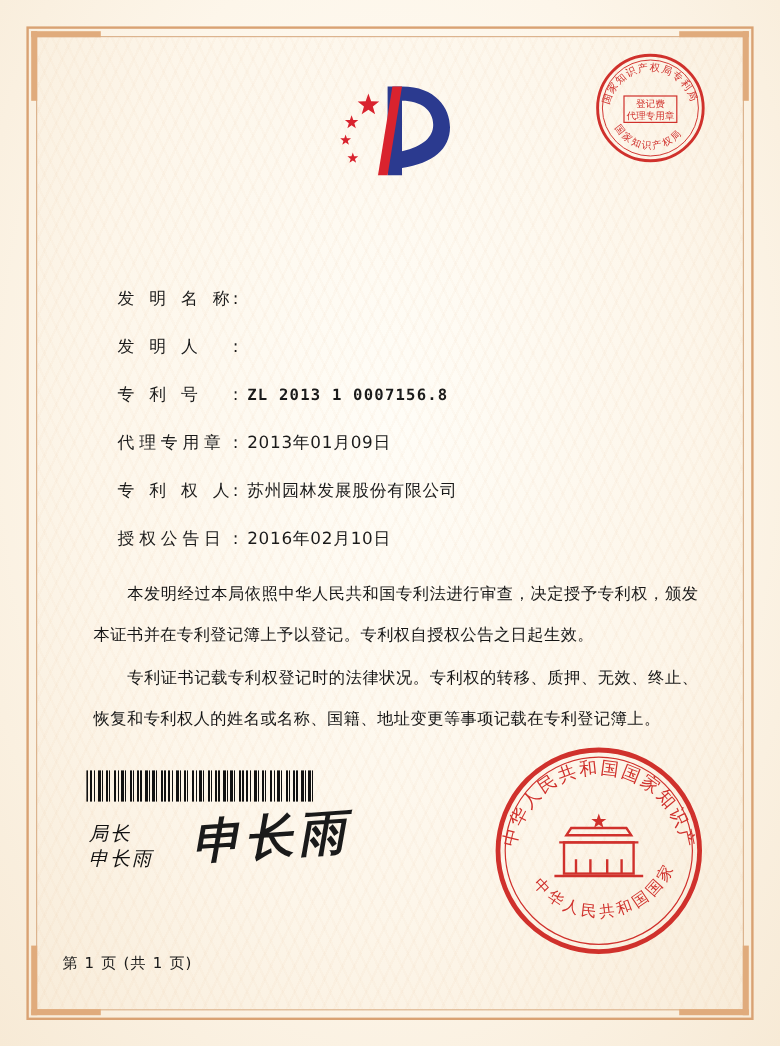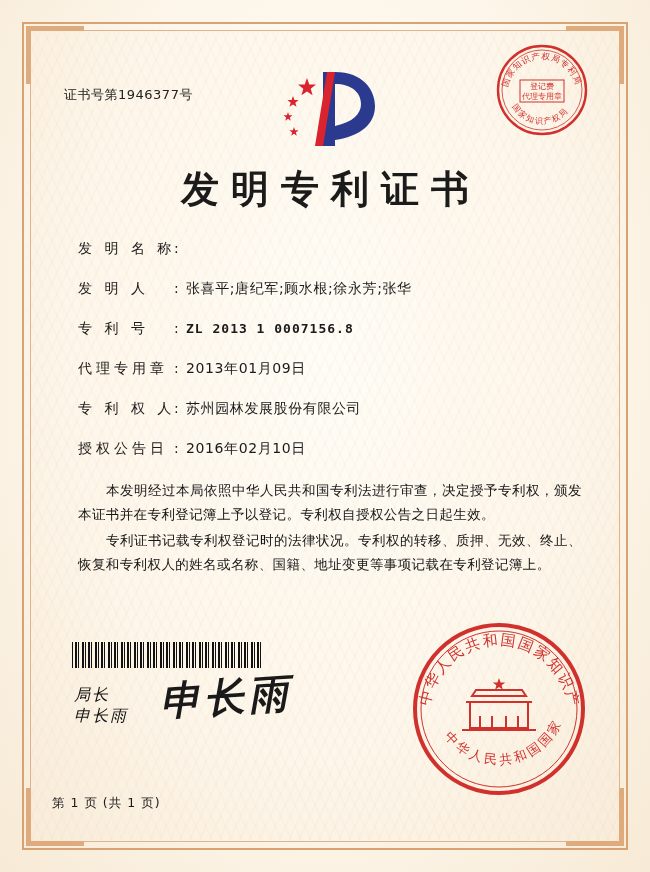--- a/index.html
+++ b/index.html
@@ -121,20 +121,21 @@
     margin-bottom: 22px;
     font-size: 14px;
     color: #1a1a1a;
   }
   .field-label {
     width: 96px;
     flex: 0 0 96px;
     font-family: "DejaVu Sans", sans-serif;
     letter-spacing: 4px;
     white-space: nowrap;
+    margin-left: 20px;
   }
   .field-colon {
     flex: 0 0 10px;
     margin-right: 2px;
   }
   .field-value {
     font-family: "DejaVu Sans", sans-serif;
     letter-spacing: 0.6px;
   }
   .field-value.mono {
@@ -144,21 +145,21 @@
     font-weight: bold;
   }
 
   
   .body-text {
     position: absolute;
     top: 436px;
     left: 26px;
     right: 16px;
     font-size: 13.5px;
-    line-height: 24px;
+    line-height: 34px;
     color: #161616;
     text-align: justify;
   }
   .body-text p {
     margin: 0 0 2px 0;
     text-indent: 28px;
     letter-spacing: 0.4px;
   }
 
   
@@ -238,21 +239,20 @@
   <div class="border-outer"></div>
   <div class="border-inner"></div>
   <div class="texture"></div>
   <div class="corner tl"></div>
   <div class="corner tr"></div>
   <div class="corner bl"></div>
   <div class="corner br"></div>
 
   <div class="content">
 
-    <div class="cert-no">证书号第1946377号</div>
 
     <div class="logo">
       <svg viewBox="0 0 108 90" width="108" height="90">
 
         <g fill="#d9232e">
           <polygon points="36,14 38.3,20.4 45,20.6 39.7,24.7 41.6,31.3 36,27.4 30.4,31.3 32.3,24.7 27,20.6 33.7,20.4"></polygon>
           <polygon points="22,32 23.4,36 27.6,36.1 24.3,38.7 25.5,42.8 22,40.4 18.5,42.8 19.7,38.7 16.4,36.1 20.6,36"></polygon>
           <polygon points="17,48 18.1,51.2 21.5,51.3 18.8,53.4 19.8,56.7 17,54.7 14.2,56.7 15.2,53.4 12.5,51.3 15.9,51.2"></polygon>
           <polygon points="23,63 24.1,66.2 27.5,66.3 24.8,68.4 25.8,71.7 23,69.7 20.2,71.7 21.2,68.4 18.5,66.3 21.9,66.2"></polygon>
         </g>
@@ -275,33 +275,31 @@
         <rect x="26" y="38" width="44" height="22" fill="none" stroke="#d0312c" stroke-width="1"></rect>
         <text x="48" y="47" font-size="8" fill="#d0312c" text-anchor="middle" font-family="DejaVu Sans, sans-serif">登记费</text>
         <text x="48" y="57" font-size="8" fill="#d0312c" text-anchor="middle" font-family="DejaVu Sans, sans-serif">代理专用章</text>
         <path id="arcBot" d="M 15 56 A 34 34 0 0 0 81 56" fill="none"></path>
         <text font-size="8" fill="#d0312c" font-family="DejaVu Sans, sans-serif" letter-spacing="1.5">
           <textPath href="#arcBot" startOffset="10%">国家知识产权局</textPath>
         </text>
       </svg>
     </div>
 
-    <div class="title">发明专利证书</div>
 
     <div class="fields">
 
       <div class="field">
         <span class="field-label">发 明 名 称</span>
         <span class="field-colon">:</span>
       </div>
 
       <div class="field">
         <span class="field-label">发   明   人</span>
         <span class="field-colon">:</span>
-        <span class="field-value">张喜平;唐纪军;顾水根;徐永芳;张华</span>
       </div>
 
       <div class="field">
         <span class="field-label">专   利   号</span>
         <span class="field-colon">:</span>
         <span class="field-value mono">ZL 2013 1 0007156.8</span>
       </div>
 
       <div class="field">
         <span class="field-label">代理专用章</span>

